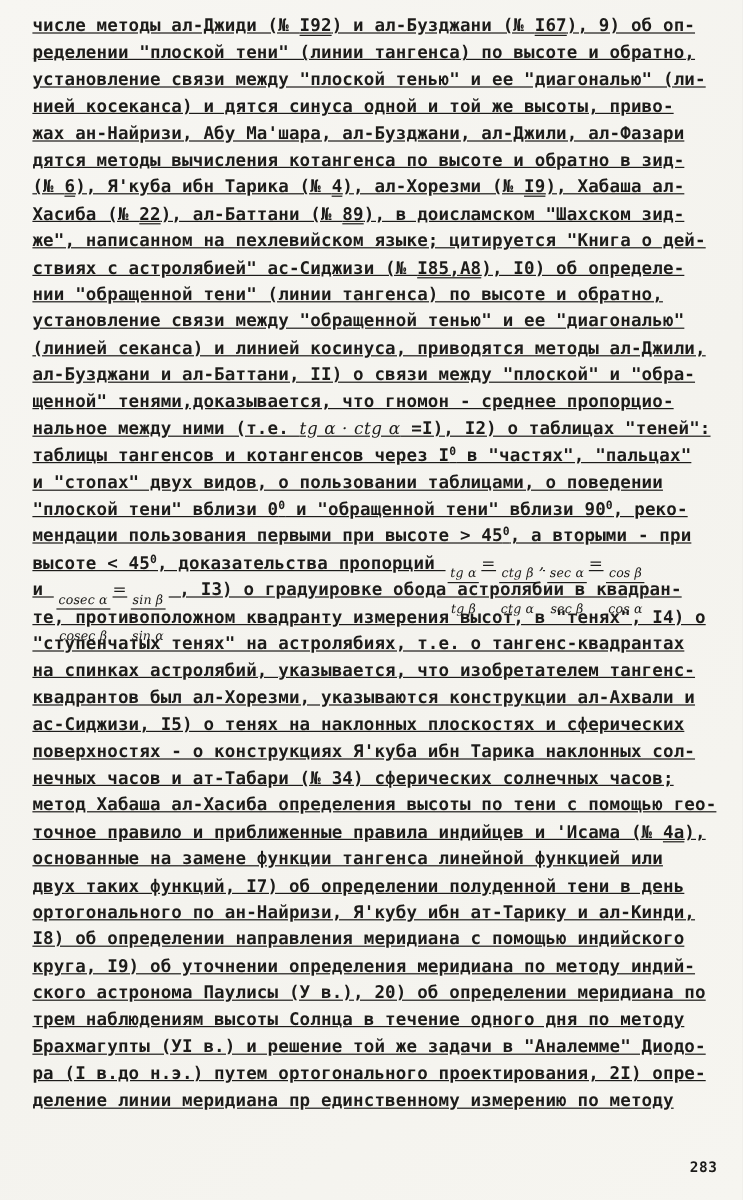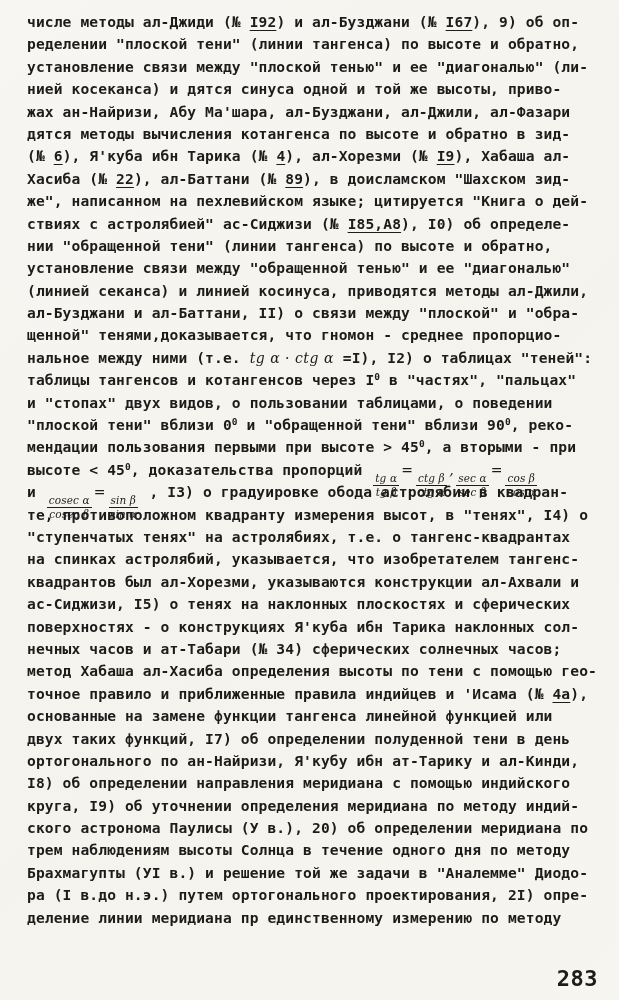--- a/index.html
+++ b/index.html
@@ -22,20 +22,21 @@
     left: 27px;
     top: 11px;
     width: 578px;
   }
   .line {
     white-space: pre;
     font-size: 14.6px;
     line-height: 22.4px;
     height: 22.4px;
     letter-spacing: 0.12px;
+    text-decoration: underline;
   }
   .u {
     text-decoration: underline;
     text-underline-offset: 2.5px;
   }
   sup.deg {
     font-size: 9.5px;
     line-height: 0;
     vertical-align: 5px;
   }
@@ -50,33 +51,34 @@
     display: inline-flex;
     flex-direction: column;
     align-items: center;
     font-family: "DejaVu Serif", "Liberation Serif", serif;
     font-style: italic;
     font-weight: 500;
     font-size: 10.5px;
     line-height: 1.12;
     vertical-align: -7px;
     margin: 0 2px;
+    gap: 16px;
   }
   .frac .fnum {
     border-bottom: 1.3px solid #1d1c1a;
     padding: 0 2px 0.5px 2px;
   }
   .frac .fden {
     padding: 0.5px 2px 0 2px;
   }
   .pageno {
     position: absolute;
     right: 21px;
     top: 966px;
-    font-size: 22px;
+    font-size: 12px;
     letter-spacing: 0.5px;
   }
 </style>
 </head>
 <body>
 
 <div class="page">
   <div class="textblock" id="doc-lines">
       <div class="line">числе методы ал-Джиди (№ <span class="u">I92</span>) и ал-Бузджани (№ <span class="u">I67</span>), 9) об оп-</div>
       <div class="line">ределении "плоской тени" (линии тангенса) по высоте и обратно,</div>

